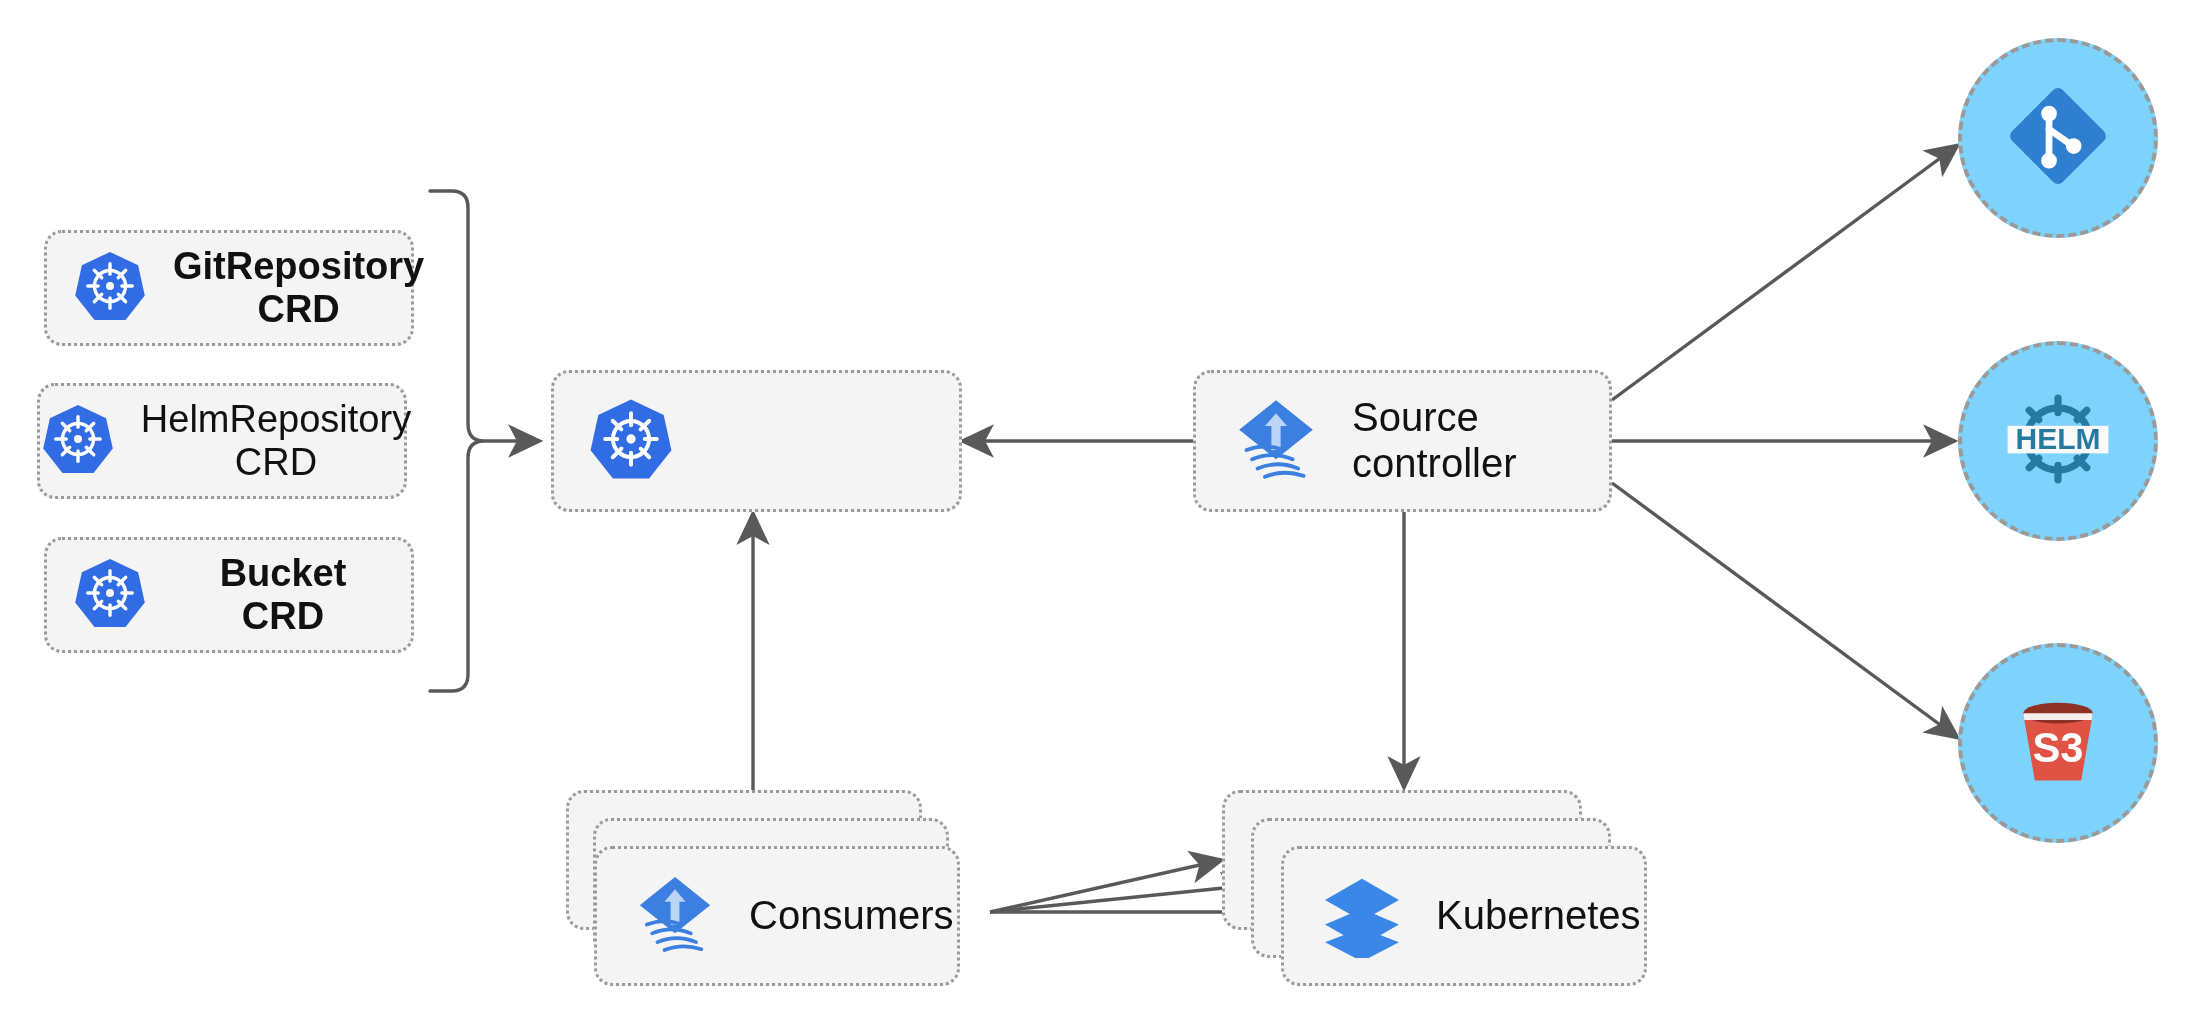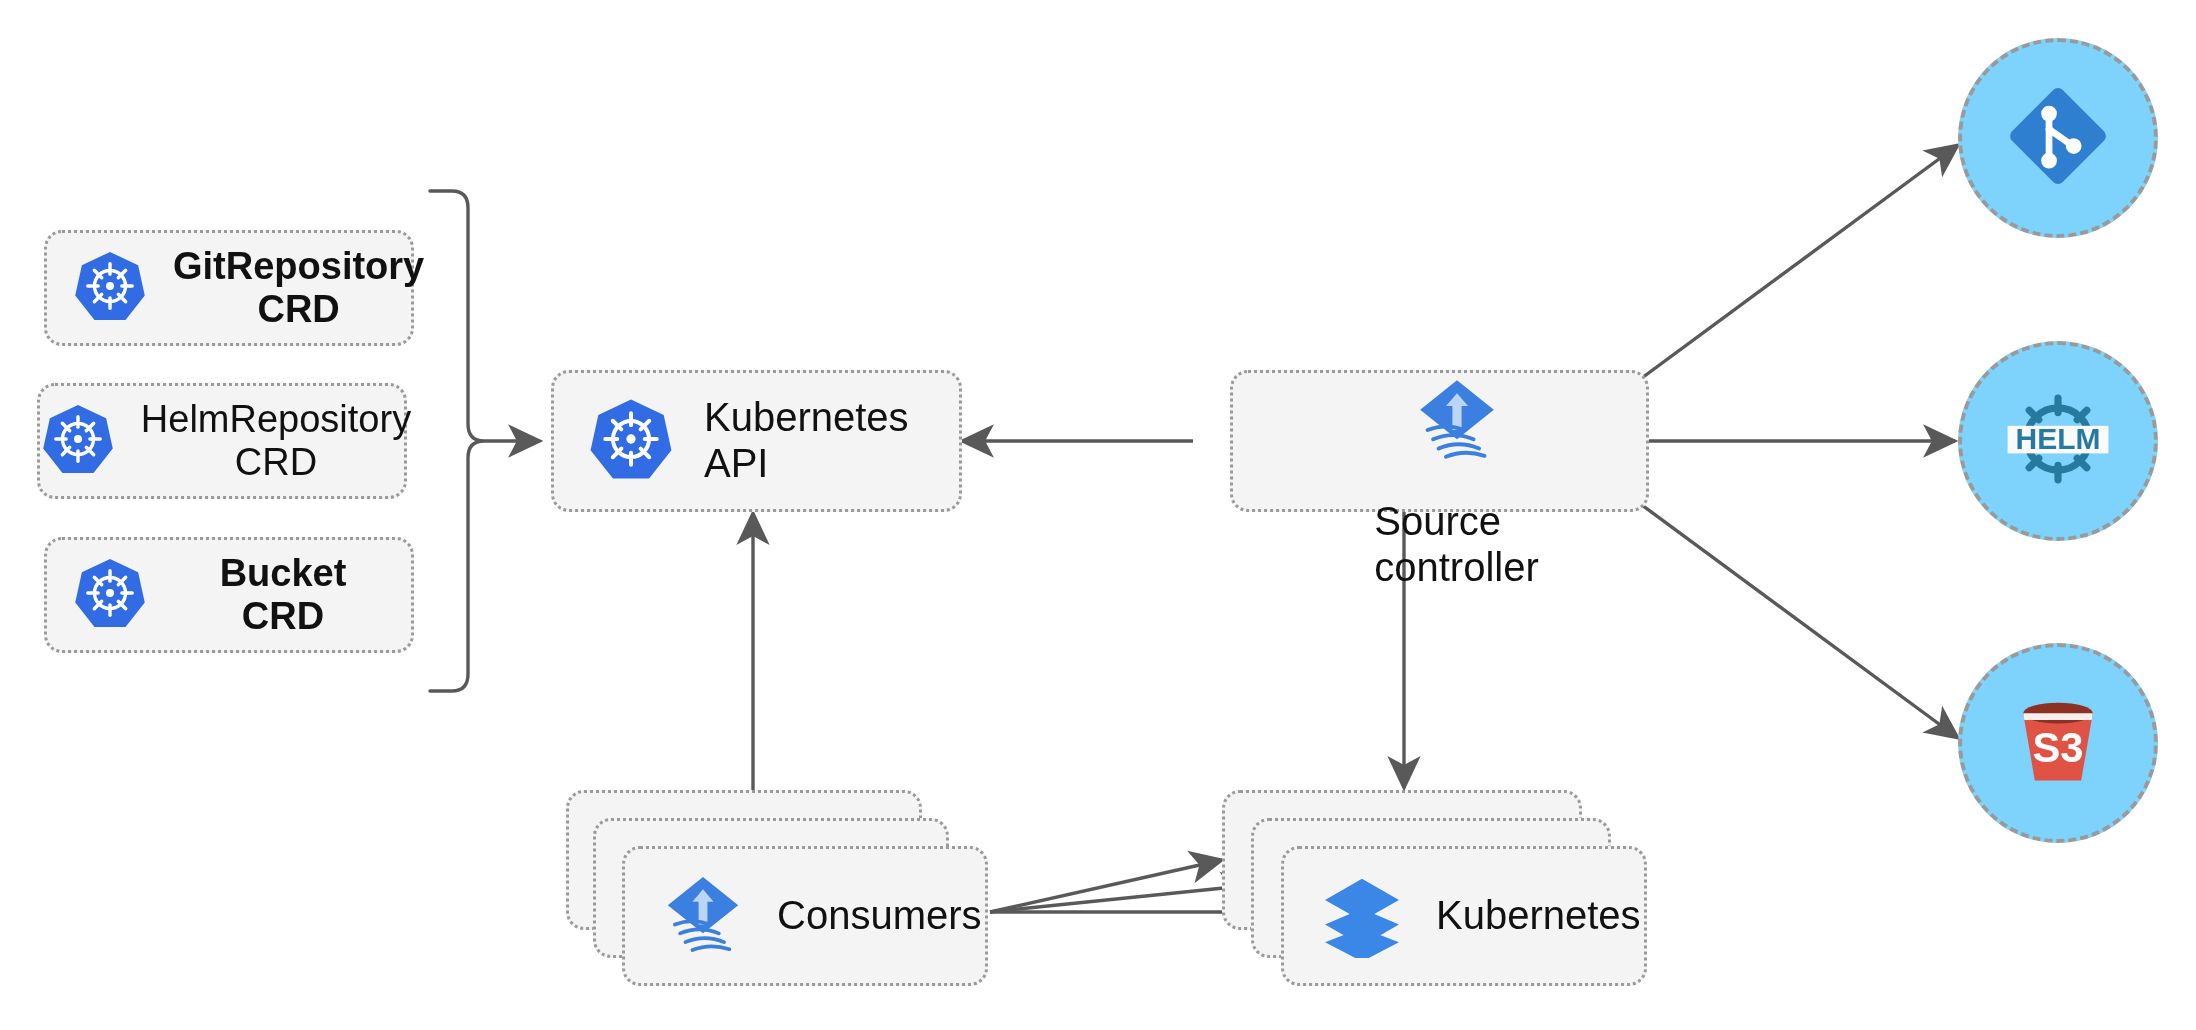--- a/index.html
+++ b/index.html
@@ -155,43 +155,42 @@
           <line x1="20" y1="50" x2="34" y2="50"></line>
           <line x1="66" y1="50" x2="80" y2="50"></line>
           <line x1="28.8" y1="28.8" x2="38.8" y2="38.8"></line>
           <line x1="61.2" y1="61.2" x2="71.2" y2="71.2"></line>
           <line x1="71.2" y1="28.8" x2="61.2" y2="38.8"></line>
           <line x1="38.8" y1="61.2" x2="28.8" y2="71.2"></line>
         </g>
         <circle cx="50" cy="50" r="5.4" fill="#ffffff"></circle>
       </svg>
     </span>
-    <span class="label">Kubernetes API</span>
-  </div>
-
-  <div class="node wide" style="left:1230px;top:370px;width:419px;height:142px;flex-direction:column;">
+  </div>
+
+  <div class="node wide" style="left:1193px;top:370px;width:419px;height:142px;">
     <span class="ic">
       <svg width="92" height="92" viewBox="0 0 100 100">
         <polygon points="50,8 90,40 50,72 10,40" fill="#3b7fe0"></polygon>
         <path d="M50 22 L62 36 L55 36 L55 62 L45 62 L45 36 L38 36 Z" fill="#bcd4f5"></path>
         <g fill="none" stroke="#3b7fe0" stroke-width="4.2" stroke-linecap="round">
           <path d="M18 62 Q38 54 58 62"></path>
           <path d="M24 72 Q46 63 68 72"></path>
           <path d="M30 82 Q52 73 74 82"></path>
           <path d="M38 91 Q58 83 80 90"></path>
         </g>
       </svg>
     </span>
     <span class="label">Source
 controller</span>
   </div>
 
   <div class="node ghost" style="left:566px;top:790px;width:356px;height:140px;border-radius:18px;"></div>
   <div class="node ghost" style="left:593px;top:818px;width:356px;height:140px;border-radius:18px;"></div>
-  <div class="node wide" style="left:622px;top:846px;width:366px;height:140px;text-align:center;">
+  <div class="node wide" style="left:594px;top:846px;width:366px;height:140px;text-align:center;">
     <span class="ic">
       <svg width="88" height="88" viewBox="0 0 100 100">
         <polygon points="50,8 90,40 50,72 10,40" fill="#3b7fe0"></polygon>
         <path d="M50 22 L62 36 L55 36 L55 62 L45 62 L45 36 L38 36 Z" fill="#bcd4f5"></path>
         <g fill="none" stroke="#3b7fe0" stroke-width="4.2" stroke-linecap="round">
           <path d="M18 62 Q38 54 58 62"></path>
           <path d="M24 72 Q46 63 68 72"></path>
           <path d="M30 82 Q52 73 74 82"></path>
           <path d="M38 91 Q58 83 80 90"></path>
         </g>

